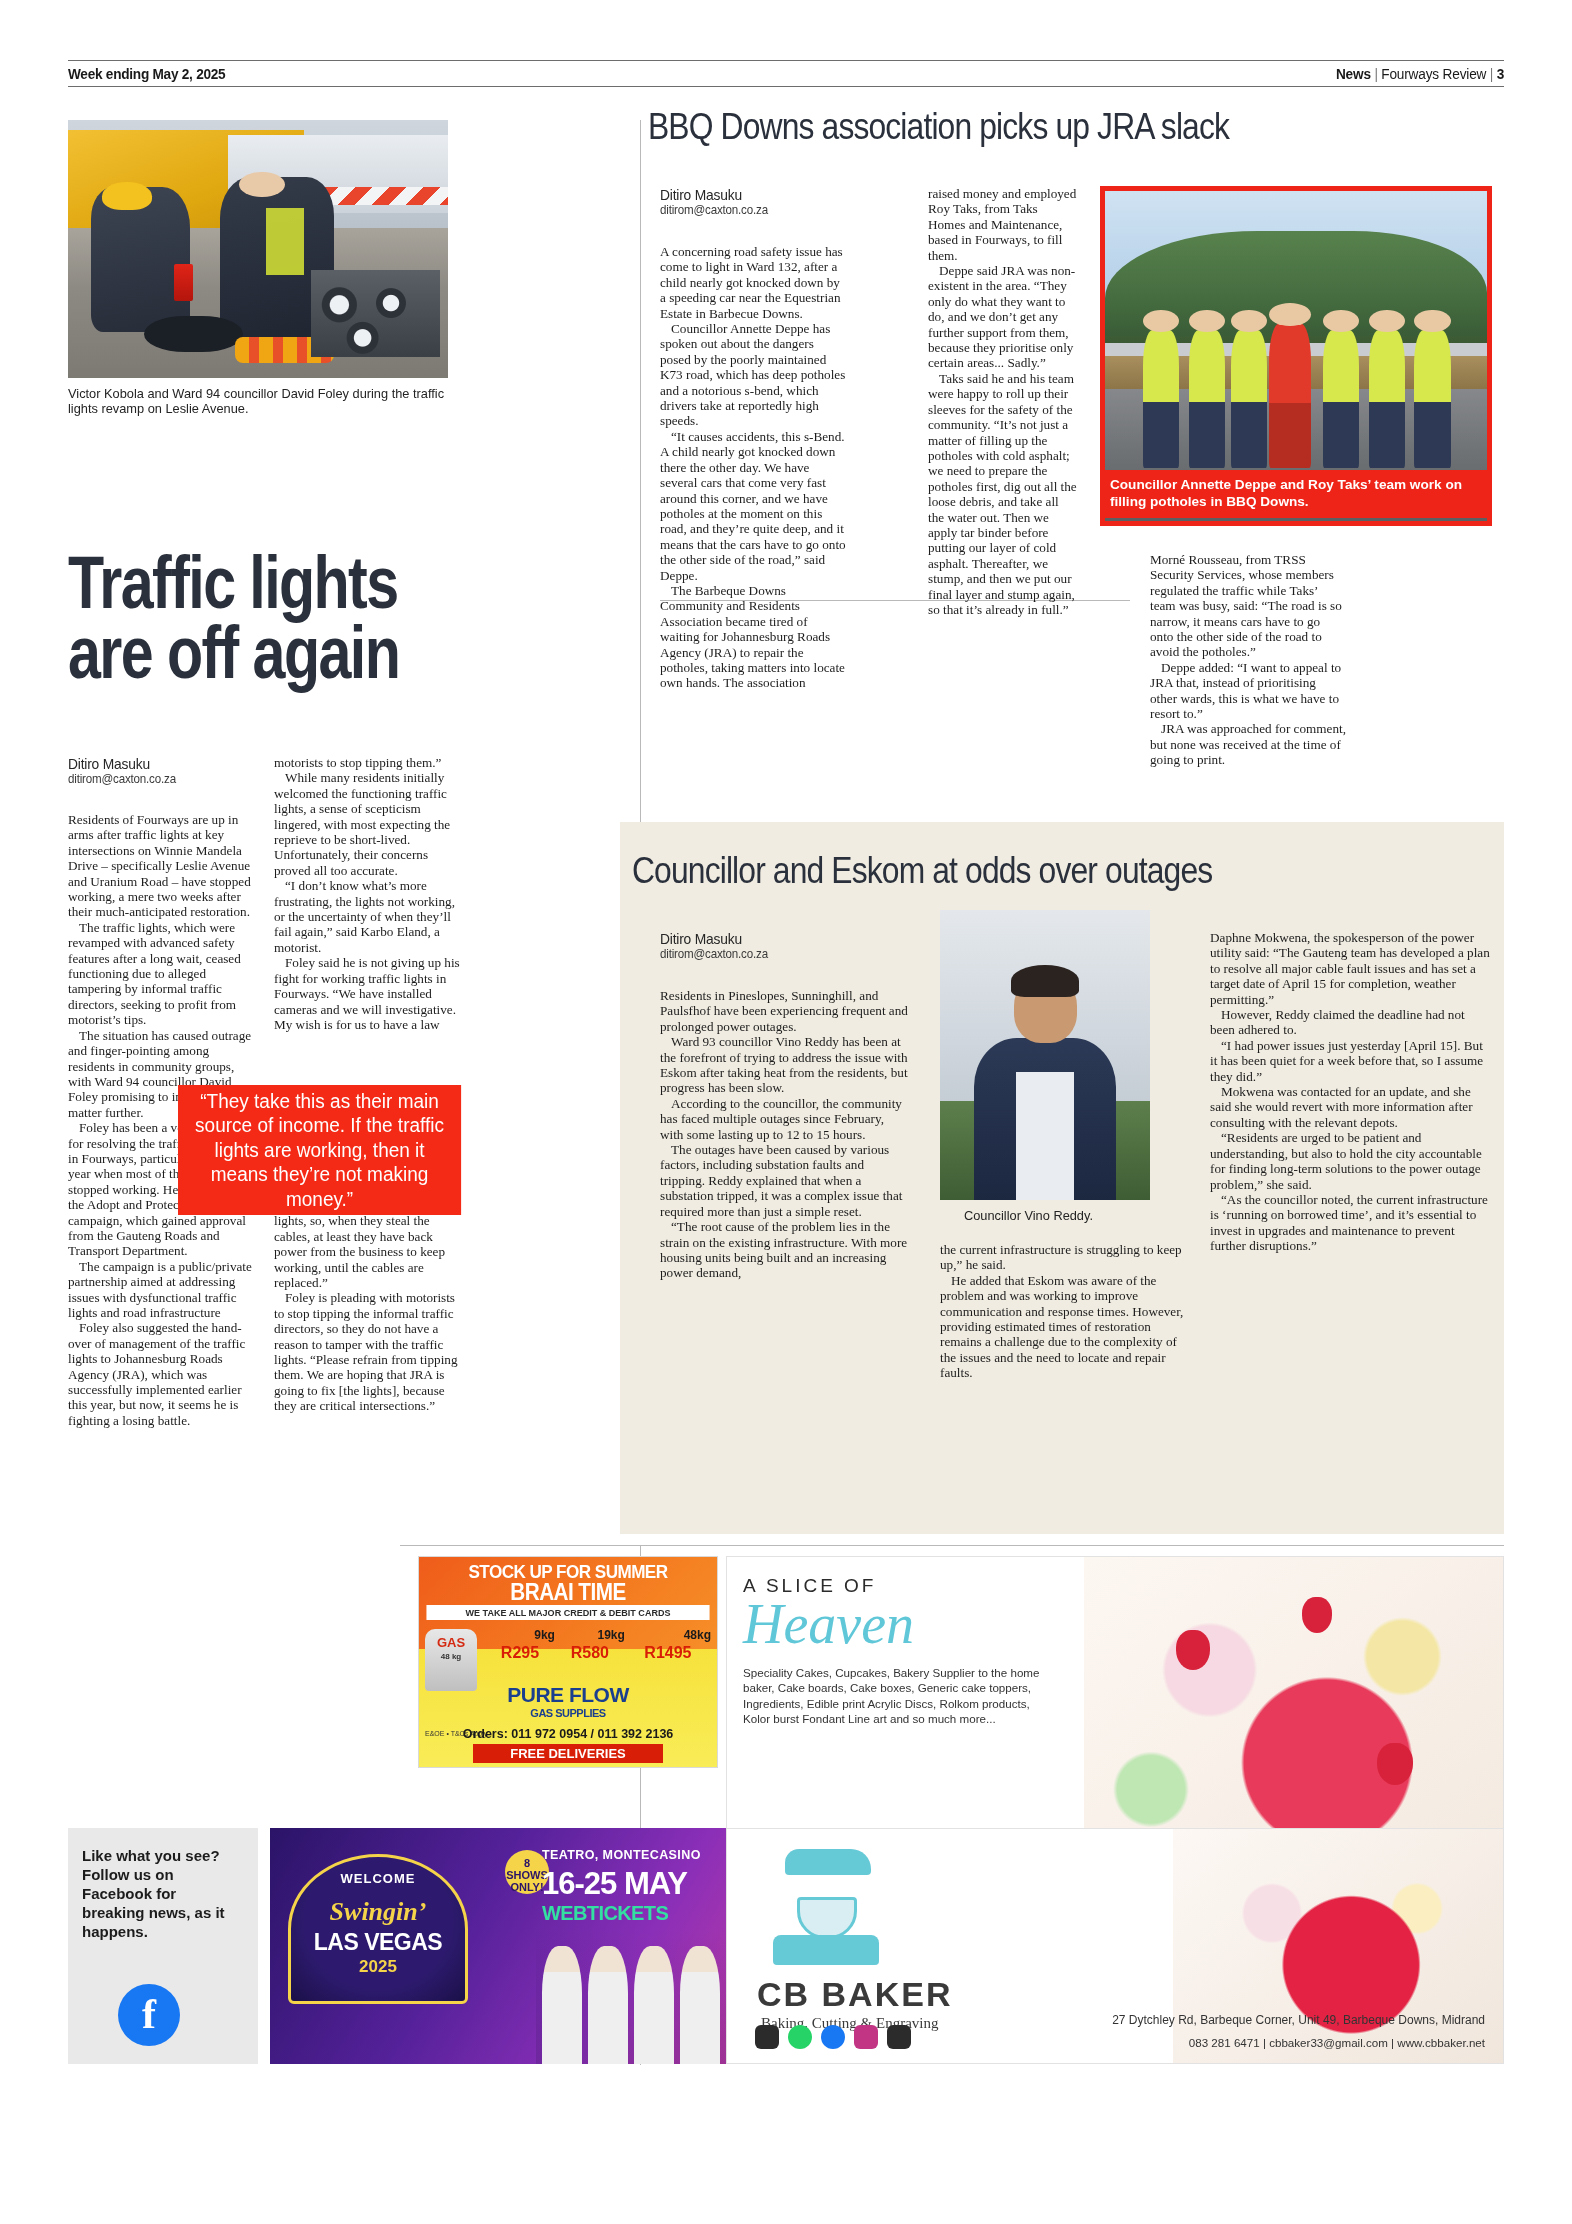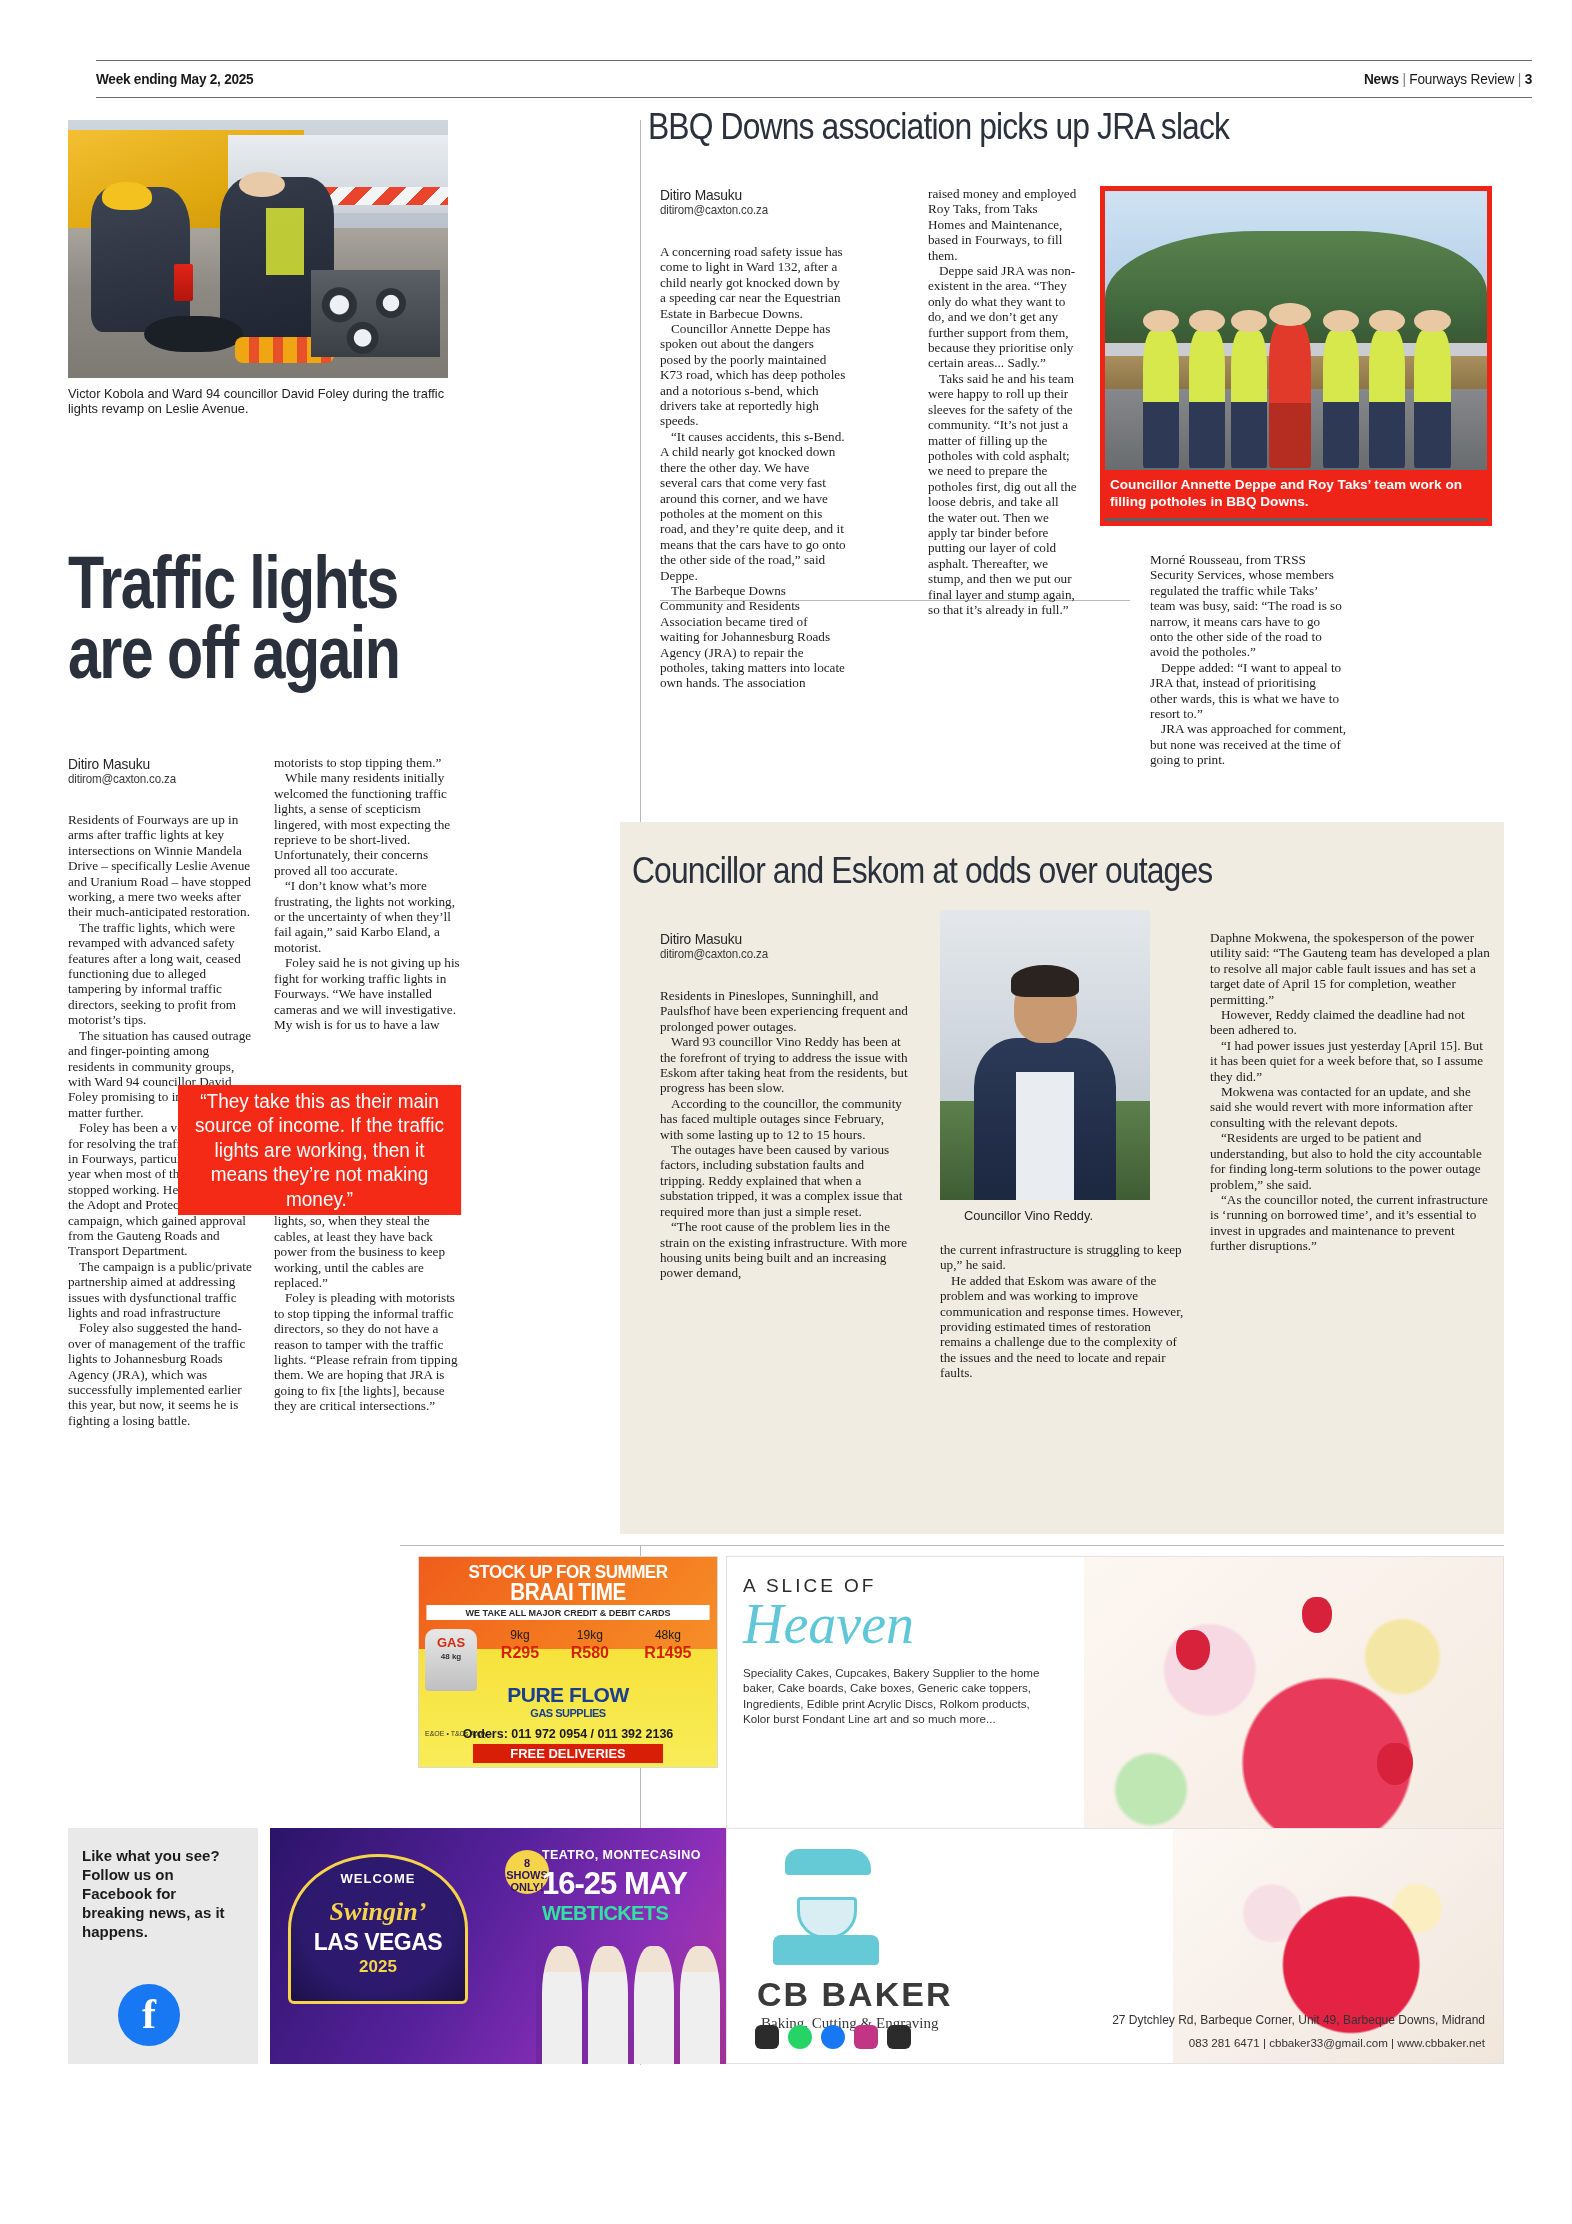--- a/index.html
+++ b/index.html
@@ -10,23 +10,23 @@
     font-family:"Liberation Serif", serif;
     color:#1c1c1c;
     position:relative;
     overflow:hidden;
   }
 
   .page { position:absolute; inset:0; padding:0; }
 
   
   .masthead {
-    position:absolute; left:68px; top:60px; width:1436px; height:38px;
+    position:absolute; left:68px; top:60px; width:1436px; height:27px;
     border-top:1.5px solid #6d6d6d; border-bottom:1.5px solid #6d6d6d;
-    display:flex; align-items:center; justify-content:space-between;margin-left:28px;
+    display:flex; align-items:center; justify-content:space-between;
   }
   .masthead-left {
     font-family:"Liberation Sans", sans-serif;
     font-weight:bold; font-size:15.5px; letter-spacing:-0.3px;
     color:#1a1a1a; transform:scaleX(0.88); transform-origin:left center;
   }
   .masthead-right {
     font-family:"Liberation Sans", sans-serif;
     font-size:15.5px; color:#1a1a1a; letter-spacing:-0.2px;
     transform:scaleX(0.88); transform-origin:right center;
@@ -203,21 +203,21 @@
   #ad-braai .b-sub { position:absolute; left:0; right:0; top:48px; text-align:center;
      font-family:"Liberation Sans", sans-serif; font-weight:bold; color:#2b2b2b;
      font-size:9.5px; background:#fff; padding:2px 0; transform:scaleX(0.95); }
   #ad-braai .b-gas { position:absolute; left:6px; top:72px; width:52px; height:62px;
      background:linear-gradient(180deg,#e8e8e8,#bfbfbf); border-radius:10px 10px 4px 4px; }
   #ad-braai .b-gas span { display:block; text-align:center;
      font-family:"Liberation Sans", sans-serif; font-weight:bold; font-size:13px;
      color:#d42a12; padding-top:6px; }
   #ad-braai table { position:absolute; left:66px; top:70px; width:226px;
      border-collapse:collapse; font-family:"Liberation Sans", sans-serif; }
-  #ad-braai th { font-size:12px; color:#1a1a1a; font-weight:normal; padding:1px 0; }
+  #ad-braai th { font-size:12px; color:#1a1a1a; font-weight:bold; padding:1px 0;text-align:right; }
   #ad-braai td { font-size:16px; color:#d81e06; font-weight:bold; padding:1px 0;
      text-align:center; }
   #ad-braai .b-brand { position:absolute; left:0; right:0; top:126px; text-align:center;
      font-family:"Liberation Sans", sans-serif; font-weight:bold; font-size:21px;
      color:#1b3f8f; letter-spacing:-0.5px; }
   #ad-braai .b-brand small { display:block; font-size:11px; color:#1b3f8f; }
   #ad-braai .b-order { position:absolute; left:0; right:0; bottom:26px; text-align:center;
      font-family:"Liberation Sans", sans-serif; font-weight:bold; font-size:12.5px; color:#1a1a1a; }
   #ad-braai .b-free { position:absolute; left:54px; right:54px; bottom:4px; text-align:center;
      background:#d81e06; color:#fff; font-family:"Liberation Sans", sans-serif;

